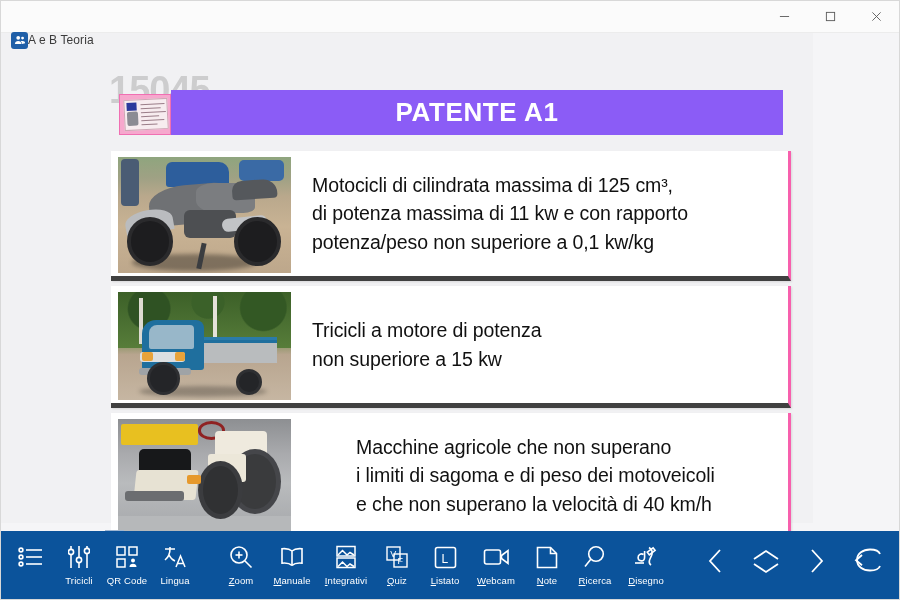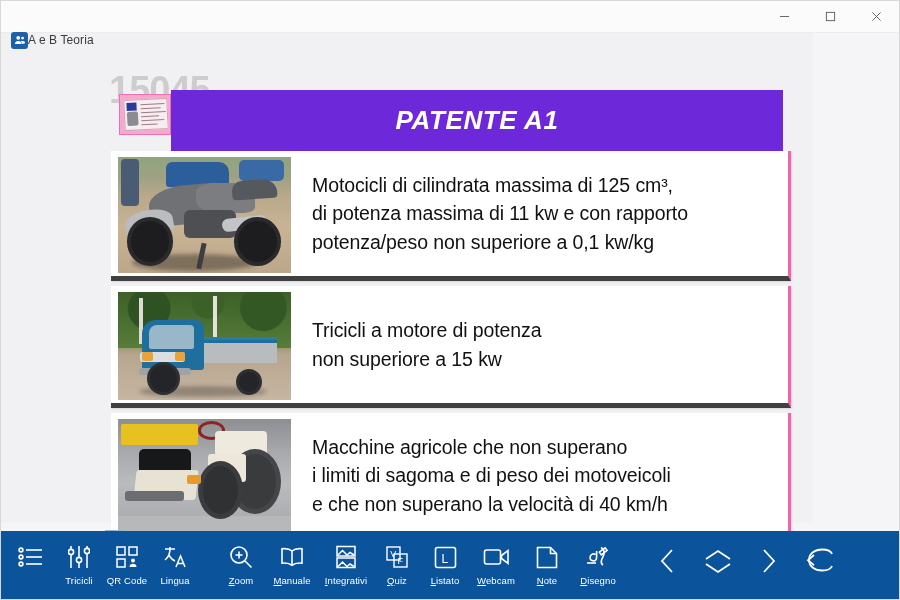--- a/index.html
+++ b/index.html
@@ -120,23 +120,23 @@
   }
   .lic-card .lic-line {
     position: absolute; left: 16px;
     height: 1px; background: #9a7d88;
   }
 
   
   .banner {
     position: absolute;
     left: 170px; top: 57px;
-    width: 612px; height: 61px;
-    background: #6d28d9;
-    display: flex; align-items: center; justify-content: center; font-style: italic;
+    width: 612px; height: 45px;
+    background: #8b5cf6;
+    display: flex; align-items: center; justify-content: center;
   }
   .banner-title {
     color: #ffffff;
     font-size: 26px;
     font-weight: 700;
     letter-spacing: .6px;
   }
 
   
   .card {
@@ -161,21 +161,21 @@
     padding-left: 20px; padding-right: 10px;
     font-size: 19.5px;
     line-height: 1.44;
     color: #111111;
     letter-spacing: -.1px;
   }
   .card-text .ln { white-space: nowrap; }
 
   #card-0 { left: 110px; top: 118px;  width: 680px; height: 130px; }
   #card-1 { left: 110px; top: 253px;  width: 680px; height: 122px; }
-  #card-2 { left: 110px; top: 380px;  width: 680px; height: 130px; }
+  #card-2 { left: 110px; top: 380px;  width: 680px; height: 130px; gap: 44px; }
 
   #card-0 .card-thumb { width: 175px; height: 118px; }
   #card-1 .card-thumb { width: 175px; height: 110px; }
   #card-2 .card-thumb { width: 175px; height: 118px; }
 
   
   .ph { position: absolute; inset: 0; }
   .ph-moto { background: linear-gradient(#8fa57e 0%, #9fa184 18%, #b9a88c 34%, #c9b394 60%, #bda78b 100%); }
   .ph-moto .bg-car  { position:absolute; left:28%; top:4%; width:36%; height:22%; background:#2d5e9c; border-radius:6px 10px 3px 3px; }
   .ph-moto .bg-car2 { position:absolute; left:70%; top:3%; width:26%; height:18%; background:#3a6aa5; border-radius:5px; }
@@ -543,20 +543,29 @@
     <div class="tb-item">
       <span class="tb-ico">
         <svg width="22" height="23" viewBox="0 0 22 23" fill="none" stroke="#ffffff" stroke-width="1.6">
           <path d="M1.5 1.5h13l6 6v14h-19z"></path>
           <path d="M14.5 1.5v6h6"></path>
         </svg>
       </span>
       <span class="tb-label"><u>N</u>ote</span>
     </div>
 
+    <div class="tb-item">
+      <span class="tb-ico">
+        <svg width="24" height="24" viewBox="0 0 24 24" fill="none" stroke="#ffffff" stroke-width="1.6">
+          <circle cx="13" cy="9" r="7.3"></circle>
+          <line x1="8" y1="14" x2="2" y2="21.5"></line>
+        </svg>
+      </span>
+      <span class="tb-label"><u>R</u>icerca</span>
+    </div>
 
     <div class="tb-item wide">
       <span class="tb-ico">
         <svg width="26" height="24" viewBox="0 0 26 24" fill="none" stroke="#ffffff" stroke-width="1.6">
           <path d="M2 18h9"></path>
           <path d="M10.5 9.5c-2.5-1.6-5.4.2-5.4 3.1 0 2 1.6 3.3 3.3 3.3 2 0 3.2-1.6 3.2-4V6"></path>
           <path d="M16 2.5c2.5 1.6 3.6 4 3 6.5-.5 2.3-2 4.3-2.6 6.6-.4 1.7.2 3.4 1.6 4.4"></path>
           <path d="M14.3 7.2l5.8-4.4 2 2.6-5.8 4.4z"></path>
         </svg>
       </span>

